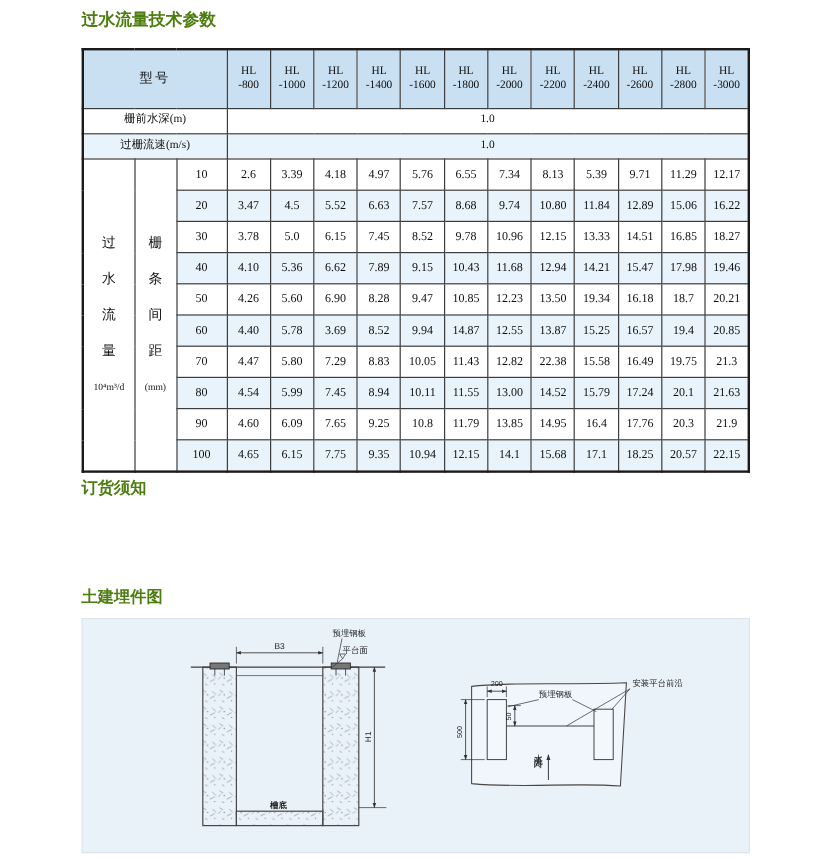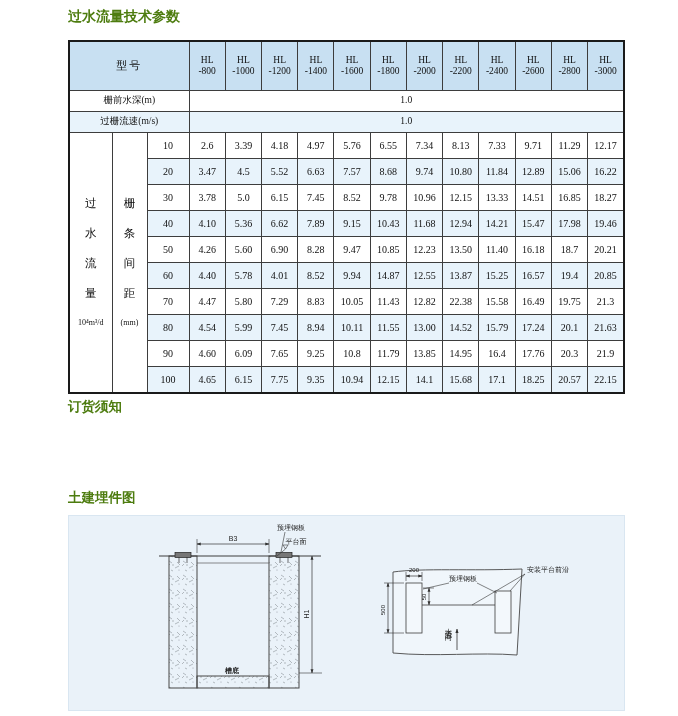--- a/index.html
+++ b/index.html
@@ -143,21 +143,21 @@
         </td>
         <td class="num">10</td>
         <td>2.6</td>
         <td>3.39</td>
         <td>4.18</td>
         <td>4.97</td>
         <td>5.76</td>
         <td>6.55</td>
         <td>7.34</td>
         <td>8.13</td>
-        <td>7.33</td>
+        <td>5.39</td>
         <td>9.71</td>
         <td>11.29</td>
         <td>12.17</td>
       </tr>
       <tr class="alt">
         <td class="num">20</td>
         <td>3.47</td>
         <td>4.5</td>
         <td>5.52</td>
         <td>6.63</td>
@@ -203,30 +203,30 @@
       <tr>
         <td class="num">50</td>
         <td>4.26</td>
         <td>5.60</td>
         <td>6.90</td>
         <td>8.28</td>
         <td>9.47</td>
         <td>10.85</td>
         <td>12.23</td>
         <td>13.50</td>
-        <td>11.40</td>
+        <td>19.34</td>
         <td>16.18</td>
         <td>18.7</td>
         <td>20.21</td>
       </tr>
       <tr class="alt">
         <td class="num">60</td>
         <td>4.40</td>
         <td>5.78</td>
-        <td>4.01</td>
+        <td>3.69</td>
         <td>8.52</td>
         <td>9.94</td>
         <td>14.87</td>
         <td>12.55</td>
         <td>13.87</td>
         <td>15.25</td>
         <td>16.57</td>
         <td>19.4</td>
         <td>20.85</td>
       </tr>

